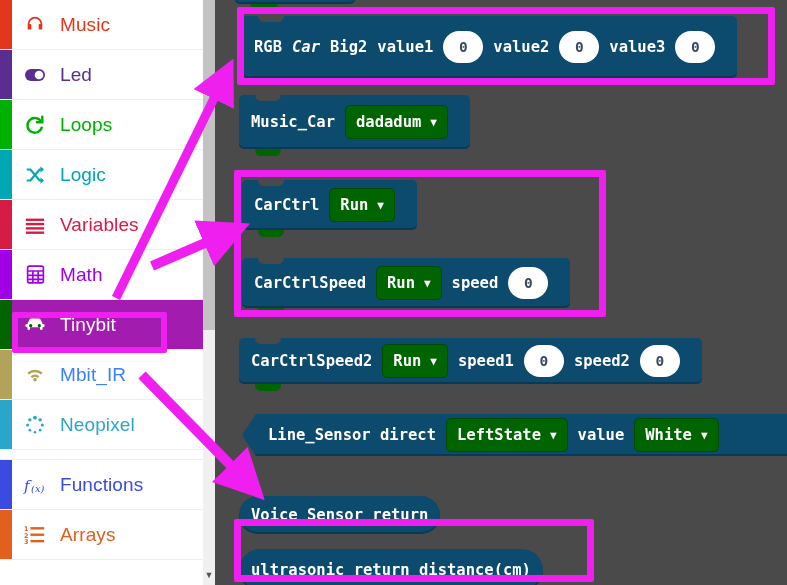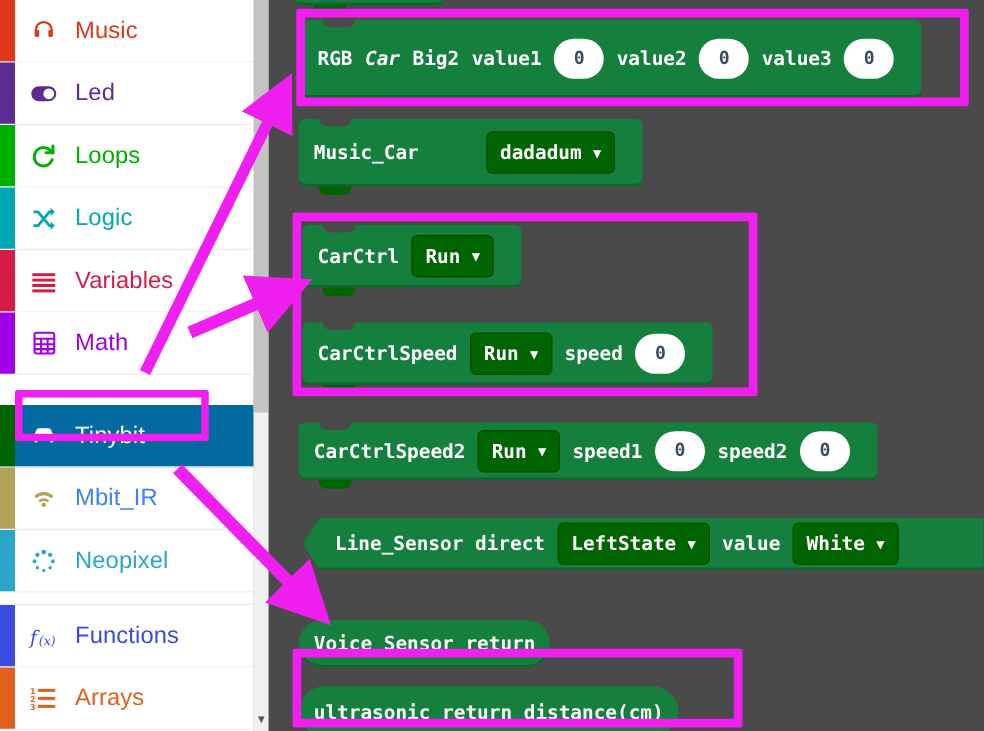--- a/index.html
+++ b/index.html
@@ -19,21 +19,21 @@
     overflow: hidden;
   }
   .cat-row {
     position: relative;
     display: flex; align-items: center;
     height: 50px;
     border-bottom: 1px solid #eeeeee;
     background: #ffffff;
     cursor: pointer;
   }
-  .cat-row.selected { background: #0369a1; margin-top: 24px; }
+  .cat-row.selected { background: #a21caf; }
   .cat-bar {
     position: absolute; left: 0; top: 0;
     width: 12px; height: 100%;
   }
   .cat-icon {
     width: 34px; margin-left: 18px;
     display: flex; align-items: center; justify-content: center;
     font-size: 19px; line-height: 1;
     flex: 0 0 auto;
   }
@@ -71,21 +71,21 @@
   #canvas {
     position: absolute; left: 215px; top: 0;
     width: 572px; height: 585px;
     background: #4a4a4a;
     overflow: hidden;
   }
 
   
   .blk {
     position: absolute;
-    background: #15803d;
+    background: #0c4a6e;
     color: #ffffff;
     font-family: "DejaVu Sans Mono", "Liberation Mono", monospace;
     font-size: 15.5px;
     font-weight: bold;
     display: flex; align-items: center;
     padding: 11px 12px;
     white-space: nowrap;
     box-shadow: inset 0 -2px 0 rgba(0,0,0,.22);
   }
   
@@ -306,21 +306,21 @@
           <span class="lbl">RGB</span>
           <span class="lbl ital">Car</span>
           <span class="lbl">Big2</span>
           <span class="lbl">value1</span>
           <span class="numfield">0</span>
           <span class="lbl">value2</span>
           <span class="numfield">0</span>
           <span class="lbl">value3</span>
           <span class="numfield">0</span>
         </div>
-        <div class="blk stack" style="left: 24px; top: 95px; height: 54px; gap: 44px;">
+        <div class="blk stack" style="left: 24px; top: 95px; height: 54px;">
           <span class="lbl">Music_Car</span>
           <span class="ddfield">
             <span>dadadum</span>
             <span class="caret">▼</span>
           </span>
         </div>
         <div class="blk stack" style="left: 27px; top: 180px; height: 50px;">
           <span class="lbl">CarCtrl</span>
           <span class="ddfield">
             <span>Run</span>

